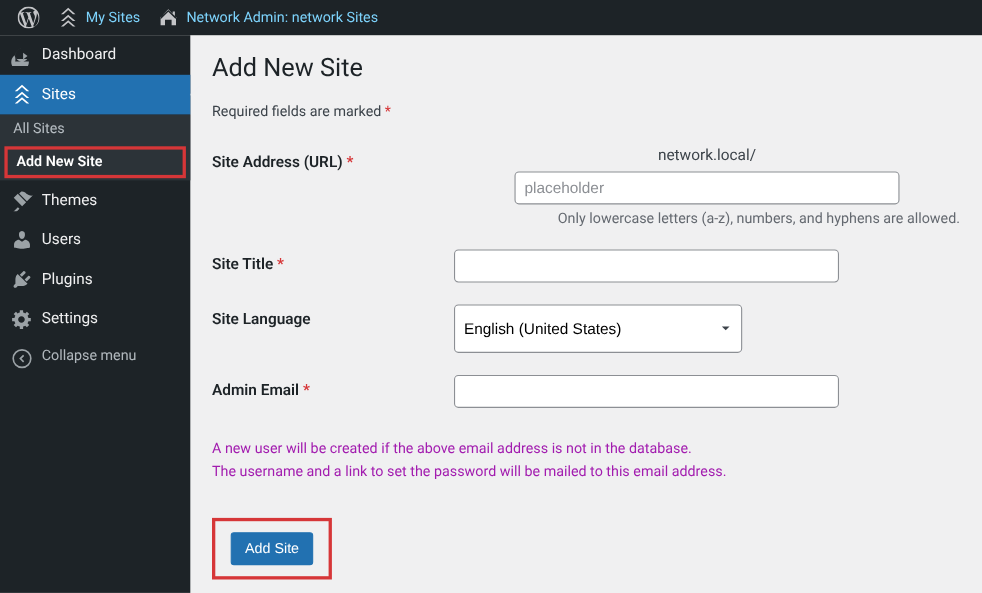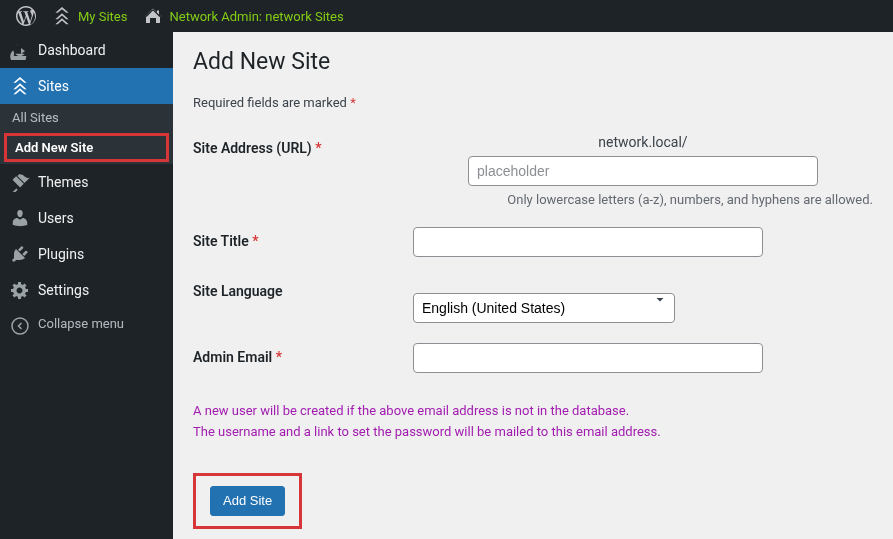--- a/index.html
+++ b/index.html
@@ -1,19 +1,19 @@
 <!DOCTYPE html>
 <html><head>
   <meta charset="utf-8">
   <style>
     * { margin: 0; padding: 0; box-sizing: border-box; }
     body { font-family: -apple-system, BlinkMacSystemFont, "Segoe UI", Roboto, sans-serif; font-size: 13px; color: #3c434a; background: #f0f0f1; width: 893px; height: 539px; overflow: hidden; }
     
     .adminbar { background: #1d2327; color: #c3c4c7; height: 32px; display: flex; align-items: center; padding: 0 8px; font-size: 13px; }
-    .adminbar-item { display: flex; align-items: center; gap: 6px; padding: 0 8px; height: 100%; cursor: pointer; color: #84cc16; }
+    .adminbar-item { display: flex; align-items: center; gap: 6px; padding: 0 8px; height: 100%; cursor: pointer; color: #7dd3fc; }
     .wp-logo { width: 20px; height: 20px; }
     
     .layout { display: flex; height: calc(100% - 32px); }
     
     .sidebar { width: 173px; background: #1d2327; color: #f0f0f1; display: flex; flex-direction: column; }
     .menu-item { display: flex; align-items: center; gap: 8px; padding: 8px 10px; cursor: pointer; font-size: 14px; color: #f0f0f1; position: relative; }
     .menu-item.current { background: #2271b1; color: #fff; }
     .menu-item.current::after { content: ""; position: absolute; right: -8px; top: 50%; transform: translateY(-50%); border: 8px solid transparent; border-right-color: #f0f0f1; }
     .menu-icon { width: 20px; height: 20px; display: inline-flex; align-items: center; justify-content: center; color: rgba(240,246,252,0.6); }
     .menu-item.current .menu-icon { color: #fff; }
@@ -34,21 +34,21 @@
     .form-row { display: flex; align-items: flex-start; margin-bottom: 20px; }
     .form-label { width: 220px; font-weight: 600; font-size: 14px; color: #1d2327; padding-top: 6px; }
     .form-field { flex: 1; }
     .input-text { width: 350px; padding: 4px 8px; font-size: 14px; border: 1px solid #8c8f94; border-radius: 4px; background: #fff; height: 30px; }
     .input-text::placeholder { color: #8c8f94; }
     .url-row { display: flex; align-items: center; gap: 6px; flex-direction: column; }
     .url-prefix { font-size: 14px; color: #3c434a; }
     .help-text { font-size: 13px; color: #646970; margin-top: 6px; text-align: right; }
     
     .select-wrap { position: relative; width: 262px; }
-    select { width: 100%; height: 30px; padding: 2px 28px 2px 8px; font-size: 14px; border: 1px solid #8c8f94; border-radius: 4px; background: #fff; appearance: none; margin-top: 16px; }
+    select { width: 100%; height: 44px; padding: 2px 28px 2px 8px; font-size: 14px; border: 1px solid #8c8f94; border-radius: 4px; background: #fff; appearance: none; }
     .select-chevron { position: absolute; right: 8px; top: 50%; transform: translateY(-50%); pointer-events: none; }
     
     .description-lines { margin: 28px 0 30px; font-size: 13px; color: #a21caf; line-height: 1.6; }
     
     .submit-wrap { display: inline-block; border: 3px solid #d63638; padding: 10px 14px; }
     .button-primary { background: #2271b1; color: #fff; border: 1px solid #2271b1; border-radius: 3px; padding: 6px 12px; font-size: 13px; cursor: pointer; min-height: 30px; }
   </style>
 </head>
 <body>
 

